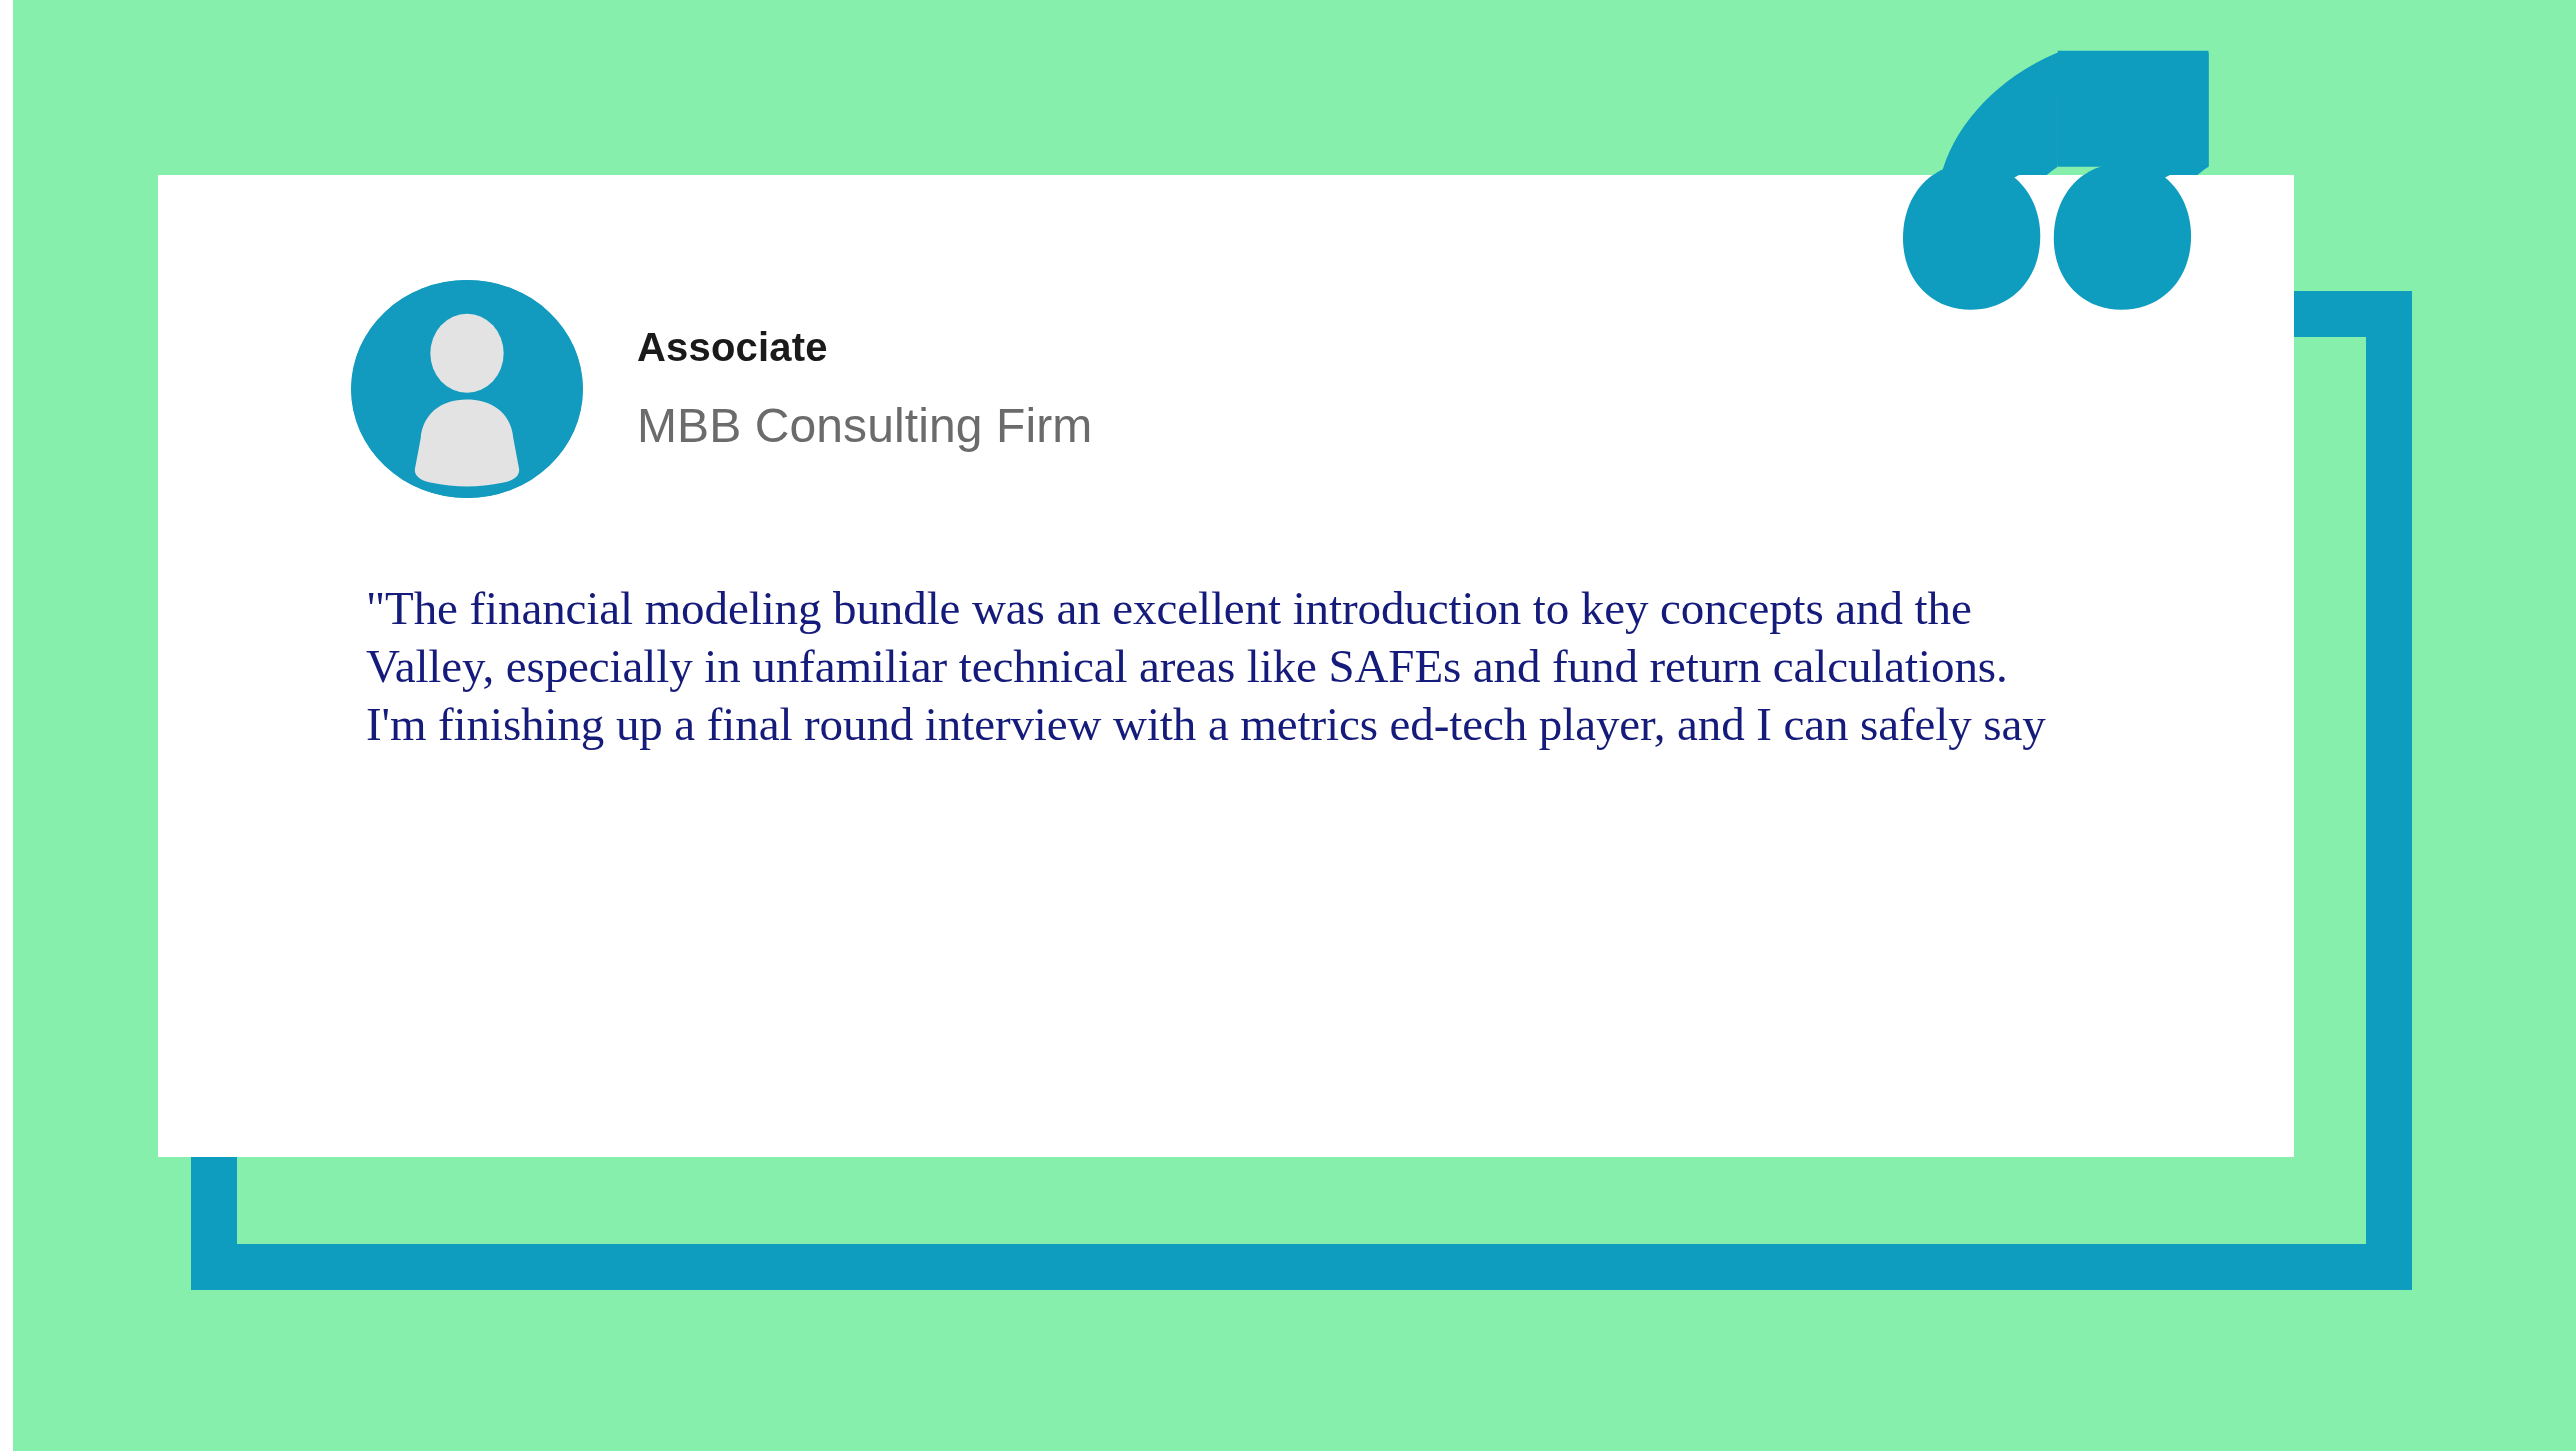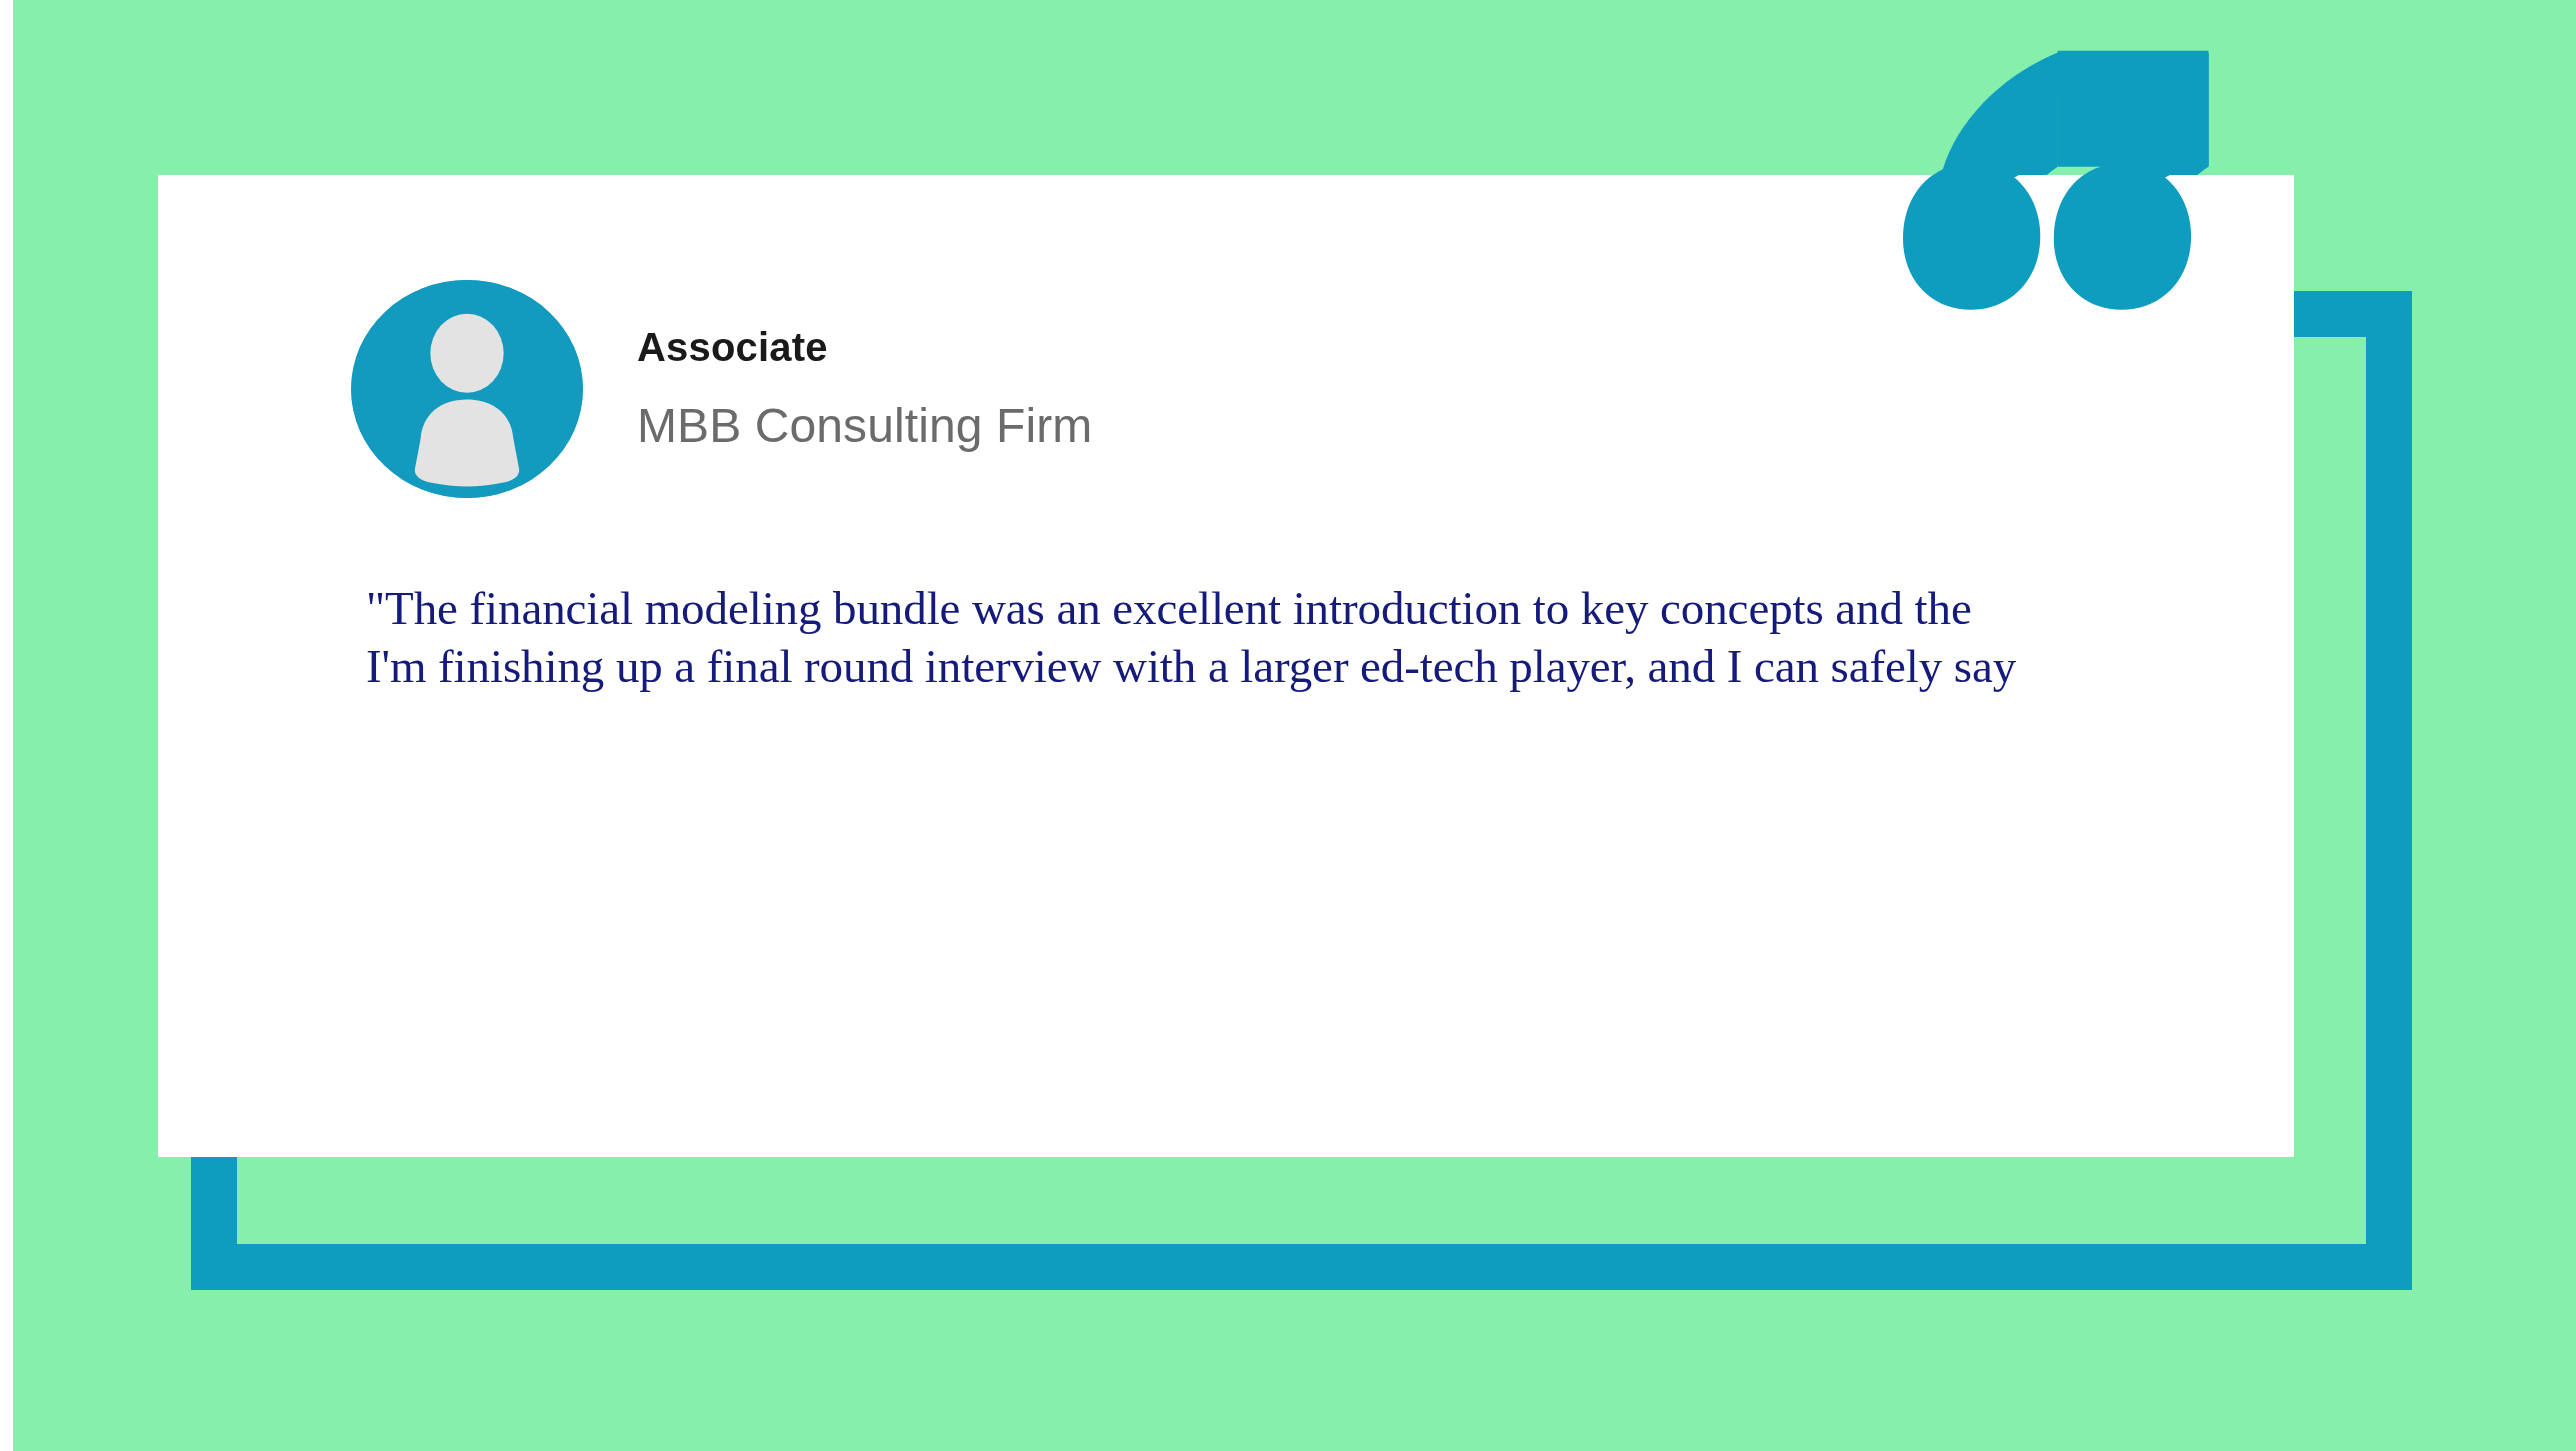--- a/index.html
+++ b/index.html
@@ -216,18 +216,19 @@
         </svg>
       </div>
       <div class="author-text">
         <div class="author-name" style="color: rgb(26, 26, 26);">Associate</div>
         <div class="author-org" style="color: rgb(107, 107, 107);">MBB Consulting Firm</div>
       </div>
     </div>
 
     <div class="quote-body" style="color: rgb(21, 27, 122);">
       <p>"The financial modeling bundle was an excellent introduction to key concepts and the</p>
-      <p>I'm finishing up a final round interview with a larger ed-tech player, and I can safely say</p>
+      <p>Valley, especially in unfamiliar technical areas like SAFEs and fund return calculations.</p>
+      <p>I'm finishing up a final round interview with a metrics ed-tech player, and I can safely say</p>
     </div>
 
   </div>
 </div>
 
 
 </body></html>

